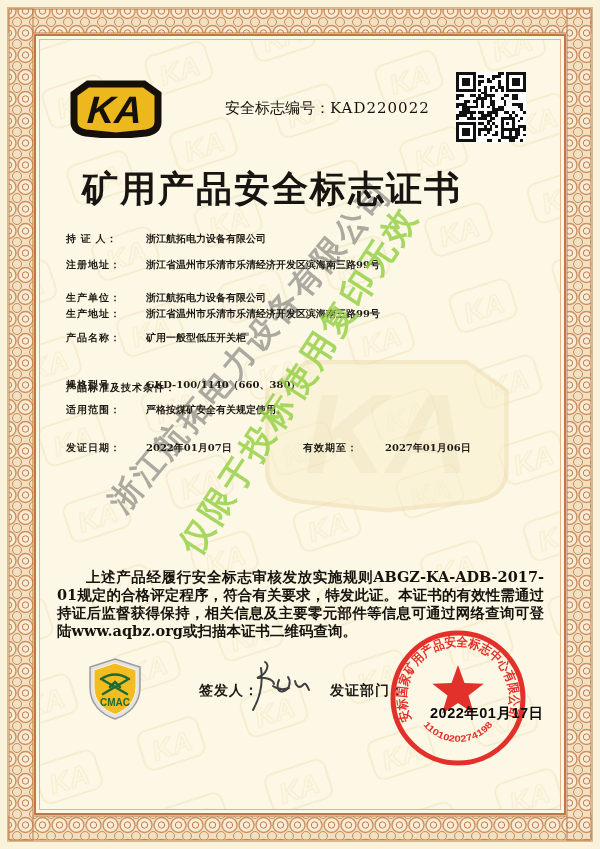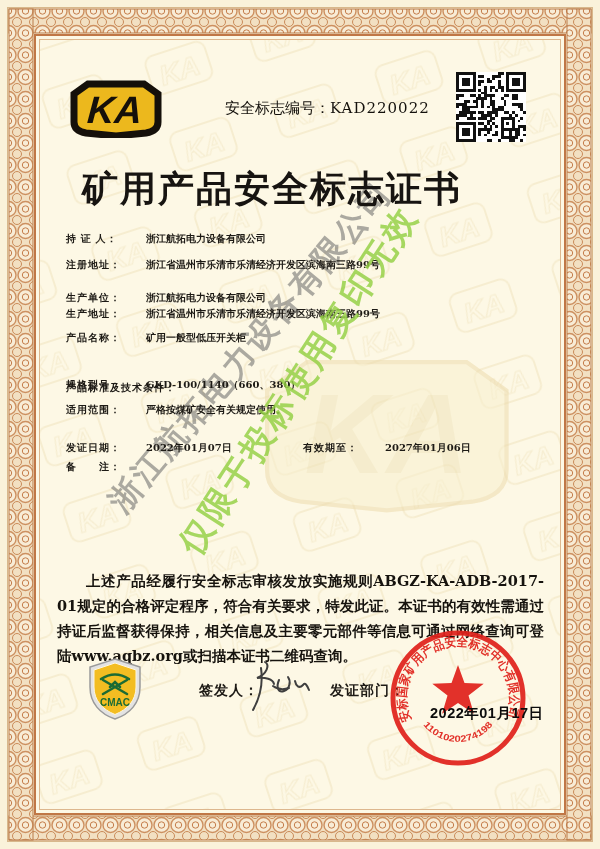--- a/index.html
+++ b/index.html
@@ -19,21 +19,21 @@
   #doc-title{left:0;top:165px;width:544px;text-align:center;font-size:36px;font-weight:bold;
              letter-spacing:2px;color:#171411;font-family:"DejaVu Serif","Liberation Serif",serif;}
   .row{position:absolute;left:0;top:0;width:572px;height:18px;font-size:10px;font-weight:bold;color:#1d1a15;}
   .row .lbl{position:absolute;left:66px;letter-spacing:1px;white-space:nowrap;}
   .row .val{position:absolute;left:146px;white-space:nowrap;
             font-family:"DejaVu Serif","Liberation Serif",serif;}
   .row .val2{position:absolute;left:385px;white-space:nowrap;
              font-family:"DejaVu Serif","Liberation Serif",serif;}
   .row .lbl2{position:absolute;left:303px;letter-spacing:1px;white-space:nowrap;}
   .row.widelbl .val{left:227px;}
-  #statement{left:57px;top:568px;width:487px;font-size:14.5px;line-height:25px;
+  #statement{left:57px;top:568px;width:487px;font-size:14.5px;line-height:18px;
              font-weight:bold;color:#16130e;text-align:justify;text-indent:2em;
              font-family:"DejaVu Serif","Liberation Serif",serif;}
   #signer-label{left:199px;top:682px;font-size:14px;font-weight:bold;color:#1d1a15;letter-spacing:1px;}
   #dept-label{left:330px;top:682px;font-size:14px;font-weight:bold;color:#1d1a15;letter-spacing:1px;}
   #seal-date{left:430px;top:704px;font-size:14.5px;font-weight:bold;color:#0c0c0c;z-index:6;letter-spacing:0.5px;}
   svg{display:block;}
 </style>
 </head>
 <body>
 
@@ -337,23 +337,20 @@
   <div class="row content" style="top:403px;">
     <span class="lbl">适用范围：</span>
     <span class="val">严格按煤矿安全有关规定使用。</span>
   </div>
   <div class="row content" style="top:441px;padding-left:8px;">
     <span class="lbl">发证日期：</span>
     <span class="val">2022年01月07日</span>
     <span class="lbl2">有效期至：</span>
     <span class="val2">2027年01月06日</span>
   </div>
-  <div class="row content" style="top:460px;">
-    <span class="lbl">备　　注：</span>
-  </div>
 
   <div id="statement" class="content">上述产品经履行安全标志审核发放实施规则ABGZ-KA-ADB-2017-01规定的合格评定程序，符合有关要求，特发此证。本证书的有效性需通过持证后监督获得保持，相关信息及主要零元部件等信息可通过网络查询可登陆www.aqbz.org或扫描本证书二维码查询。</div>
 
   <svg class="content" style="left:86px;top:657px;" width="58" height="64" viewBox="0 0 58 64">
     <path d="M29 2 L54 10 V30 C54 46 44 57 29 62 C14 57 4 46 4 30 V10 Z" fill="#e3e3e3" stroke="#9a9a9a" stroke-width="1.5"></path>
     <path d="M29 6 L50 13 V30 C50 43.5 41.5 52.5 29 57.5 C16.5 52.5 8 43.5 8 30 V13 Z" fill="#f3bd22" stroke="#fdf6e0" stroke-width="1"></path>
     <g stroke="#1c6b34" stroke-width="2.6" fill="none" stroke-linecap="round">
       <path d="M17 23 L41 37"></path>
       <path d="M41 23 L17 37"></path>
       <path d="M15 22 Q29 13 43 22"></path>

